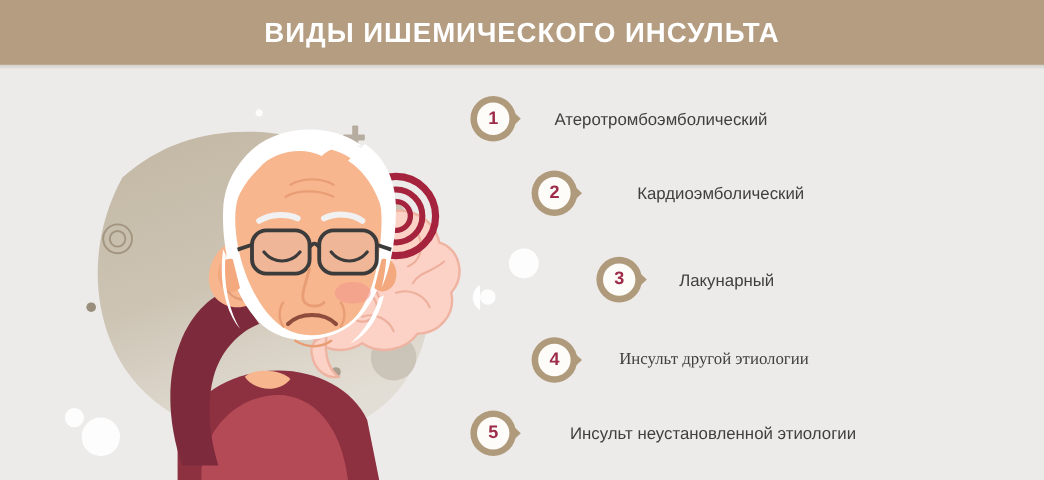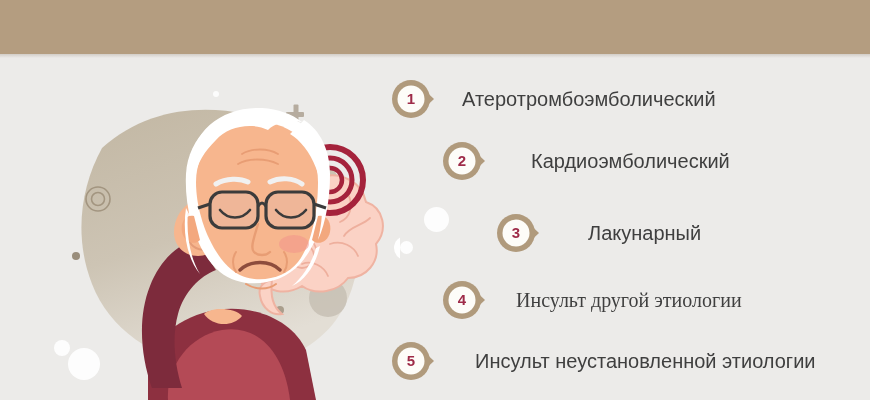--- a/index.html
+++ b/index.html
@@ -99,32 +99,32 @@
     color: #9e2b48;
     font-family: "Liberation Sans", sans-serif;
     pointer-events: none;
   }
   .item-label {
     position: absolute;
     top: 0;
     height: 44px;
     line-height: 44px;
     white-space: nowrap;
-    font-size: 20px;
+    font-size: 14px;
     color: #3f3f3f;
     font-family: "Liberation Sans", sans-serif;
   }
 
   
   #item-1 { left: 391px; top: 77px; }
   #item-1 .item-label { left: 71px; }
   #item-2 { left: 442px; top: 139px; }
   #item-2 .item-label { left: 89px; }
   #item-3 { left: 496px; top: 211px; }
-  #item-3 .item-label { left: 92px; }
+  #item-3 .item-label { left: 70px; }
   #item-4 { left: 442px; top: 278px; }
   #item-4 .item-label { left: 74px; font-family: Liberation Serif, serif; }
   #item-5 { left: 391px; top: 339px; }
   #item-5 .item-label { left: 84px; }
 
   
   .deco-dot {
     position: absolute;
     border-radius: 50%;
     background: #fdfdfd;
@@ -132,20 +132,21 @@
   #deco-dot-a { left: 424px; top: 207px; width: 25px; height: 25px; }
   #deco-dot-b { left: 400px; top: 241px; width: 13px; height: 13px; }
 </style>
 </head>
 <body>
 
 <div id="infographic">
 
   <div id="header-bar"></div>
   <div id="header-shadow"></div>
+  <div id="page-title">ВИДЫ ИШЕМИЧЕСКОГО ИНСУЛЬТА</div>
 
   <div id="illustration">
     <svg width="360" height="342" viewBox="0 0 360 342" xmlns="http://www.w3.org/2000/svg">
       <defs>
         <linearGradient id="blobGrad" x1="0" y1="0" x2="0.35" y2="1">
           <stop offset="0%" stop-color="#c2b7a3"></stop>
           <stop offset="55%" stop-color="#cdc4b4"></stop>
           <stop offset="100%" stop-color="#e3ded5"></stop>
         </linearGradient>
         <clipPath id="blobClip">

